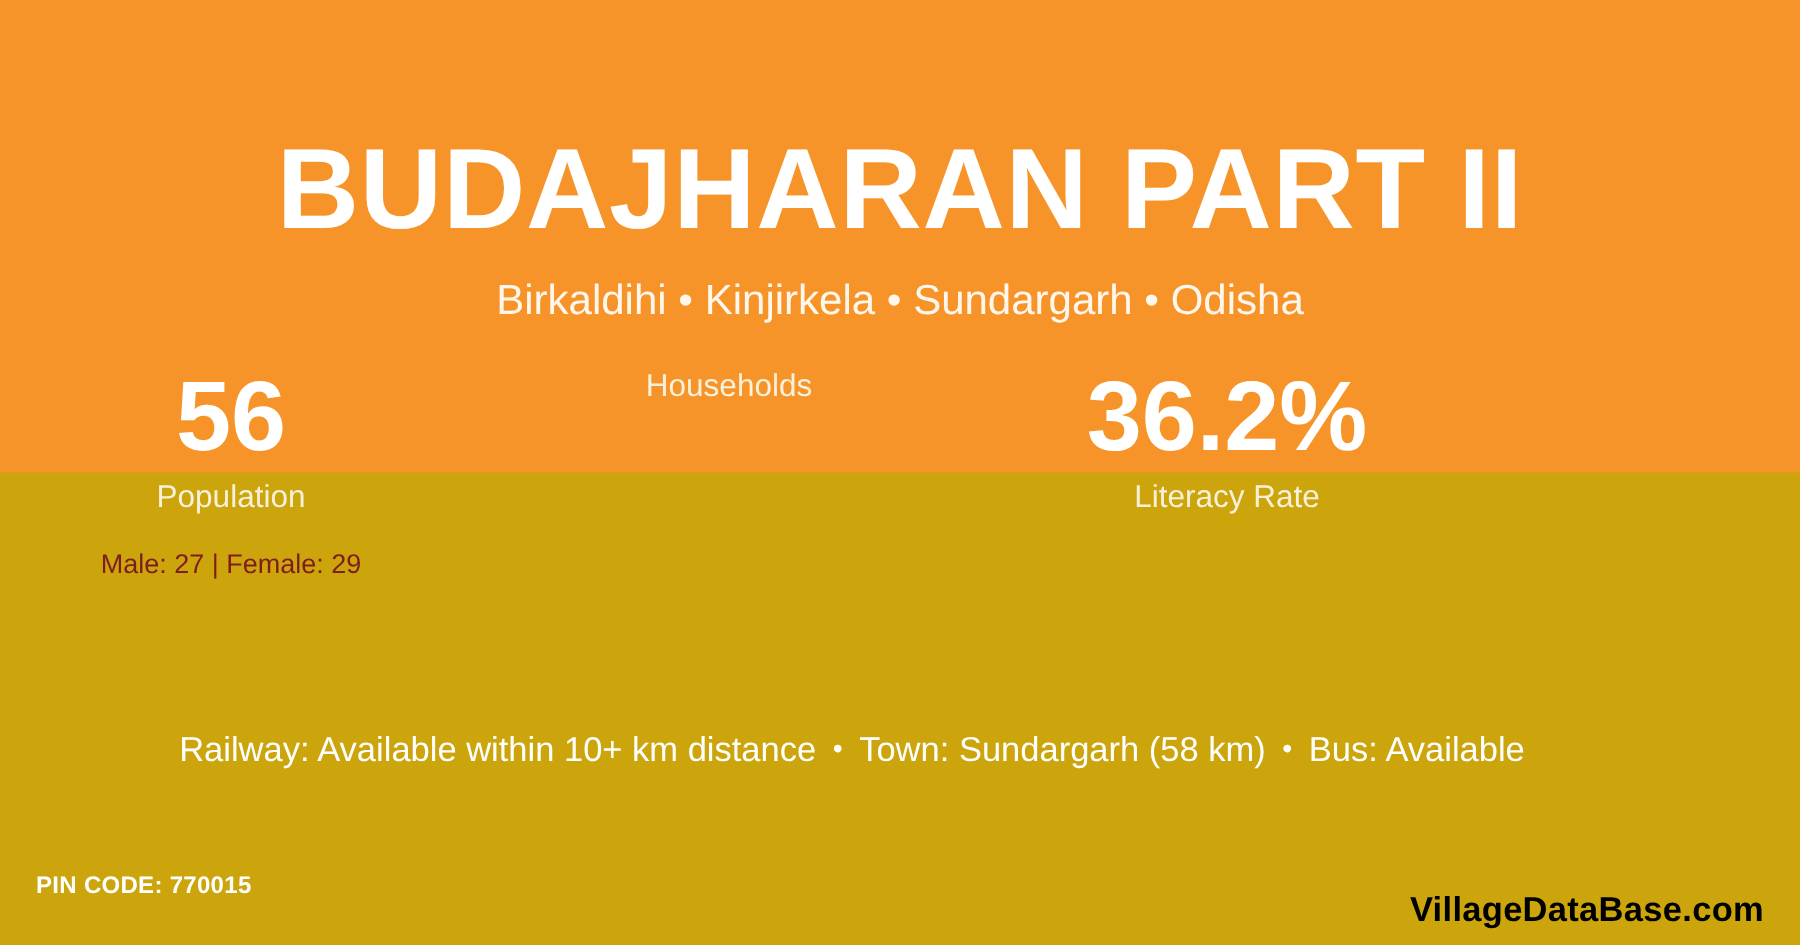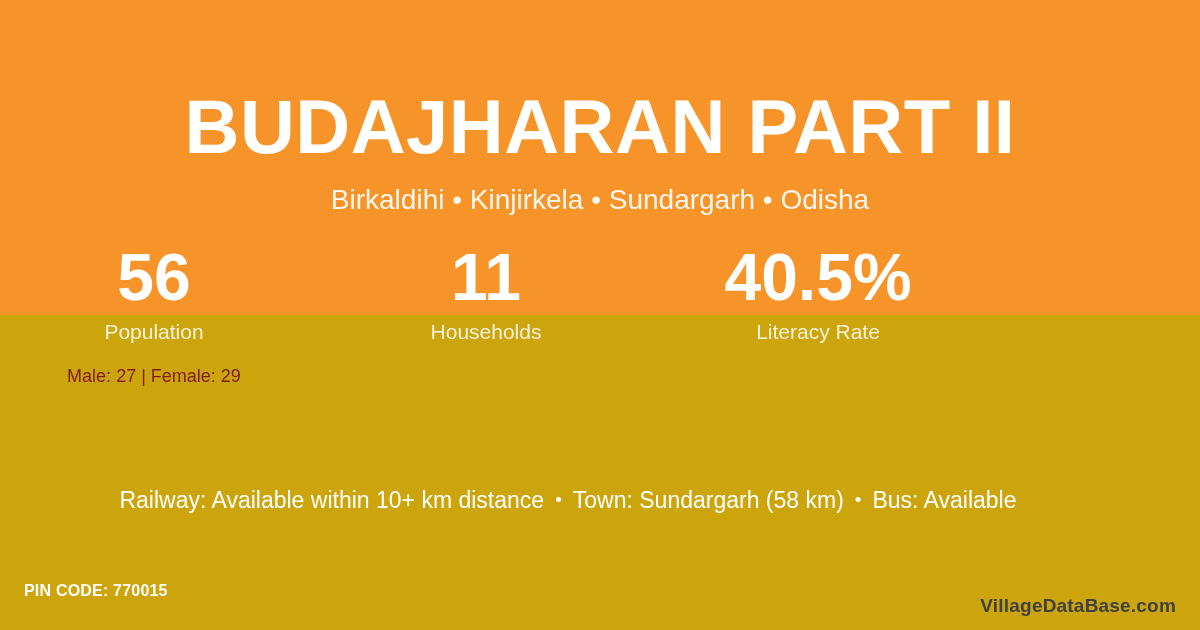--- a/index.html
+++ b/index.html
@@ -155,23 +155,23 @@
     color: #FFFFFF;
     line-height: 34px;
     letter-spacing: 0.2px;
     white-space: nowrap;
   }
 
   .brand {
     position: absolute;
     right: 24px;
     top: 17px;
-    font-size: 19px;
-    font-weight: bold;
-    color: #404040;
+    font-size: 23px;
+    font-weight: bold;
+    color: #000000;
     line-height: 30px;
     letter-spacing: 0.2px;
     white-space: nowrap;
   }
 </style>
 </head>
 <body>
 
 <div class="card">
 
@@ -184,27 +184,26 @@
 
   <div class="stats-row">
 
     <div class="stat">
       <div class="stat-value">56</div>
       <div class="stat-label">Population</div>
       <div class="stat-sub">Male: 27 | Female: 29</div>
     </div>
 
     <div class="stat">
-      <div class="stat-value">11</div>
       <div class="stat-label">Households</div>
       <div class="stat-sub"></div>
     </div>
 
     <div class="stat">
-      <div class="stat-value">40.5%</div>
+      <div class="stat-value">36.2%</div>
       <div class="stat-label">Literacy Rate</div>
     </div>
 
   </div>
 
   <div class="info-line"><span>Railway: Available within 10+ km distance</span><span class="info-sep">•</span><span>Town: Sundargarh (58 km)</span><span class="info-sep">•</span><span>Bus: Available</span></div>
 
   <div class="footer">
     <div class="pin-code">PIN CODE: 770015</div>
     <div class="brand">VillageDataBase.com</div>

